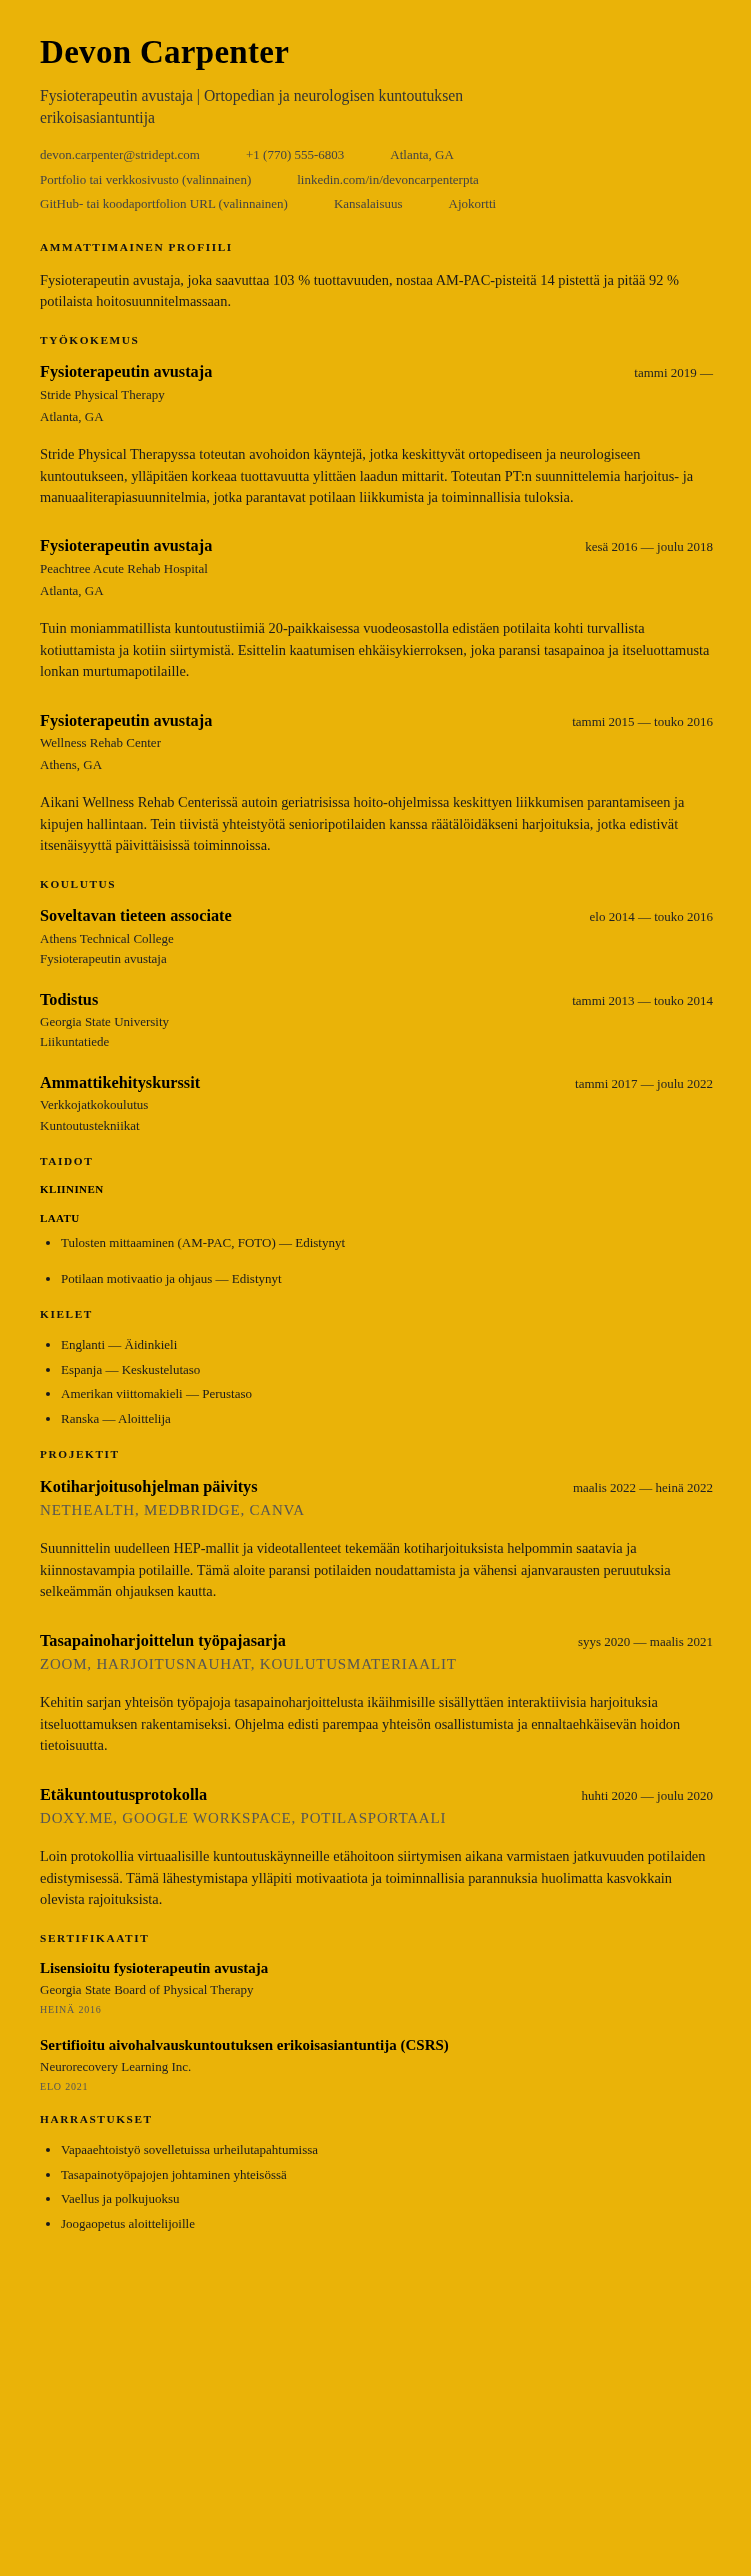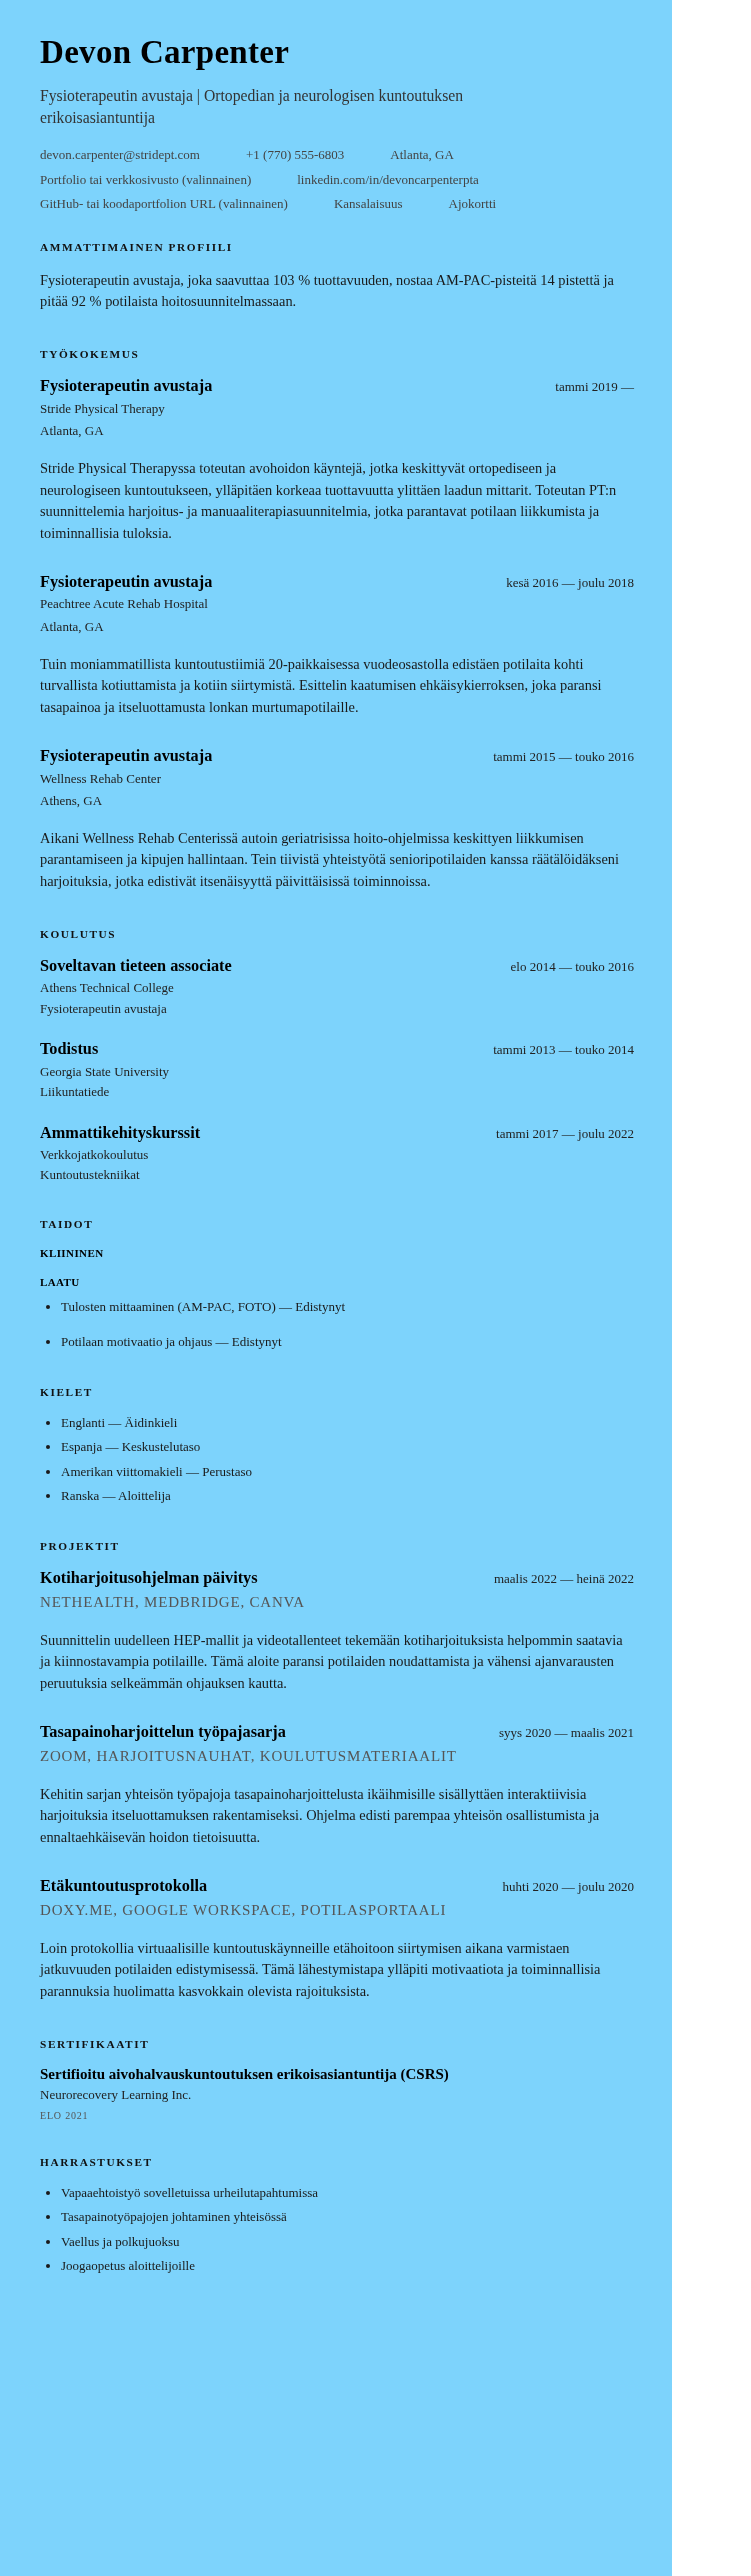--- a/index.html
+++ b/index.html
@@ -1,23 +1,23 @@
 <!DOCTYPE html>
 <html style="font-size:10px"><head>
 <meta charset="utf-8">
 <style>
   html, body { margin: 0; padding: 0; background: #ffffff; }
   .page {
-    width: 672px;
+    width: 751px;
     min-height: 2576px;
     box-sizing: border-box;
     padding: 34px 38px 44px 40px;
     font-family: "Liberation Serif", "DejaVu Serif", serif;
     color: #111111;
-    background: #7dd3fc;
+    background: #eab308;
   }
 
   
   .name {
     font-size: 33px;
     font-weight: 700;
     margin: 0 0 13.8px 0;
     letter-spacing: 0.3px;
     color: #000000;
   }
@@ -31,21 +31,21 @@
   .contact-row {
     display: flex;
     gap: 46px;
     font-size: 13px;
     color: #444444;
     margin-bottom: 8.8px;
     flex-wrap: wrap;
   }
 
   
-  section { margin-top: 35px; }
+  section { margin-top: 21px; }
   section.first { margin-top: 29px; }
   .sec-heading {
     font-size: 11.3px;
     font-weight: 700;
     letter-spacing: 1.6px;
     margin: 0 0 16.3px 0;
     color: #111111;
   }
 
   
@@ -284,20 +284,25 @@
         <span class="entry-date">huhti 2020 — joulu 2020</span>
       </div>
       <div class="tools">DOXY.ME, GOOGLE WORKSPACE, POTILASPORTAALI</div>
       <p class="para">Loin protokollia virtuaalisille kuntoutuskäynneille etähoitoon siirtymisen aikana varmistaen jatkuvuuden potilaiden edistymisessä. Tämä lähestymistapa ylläpiti motivaatiota ja toiminnallisia parannuksia huolimatta kasvokkain olevista rajoituksista.</p>
     </article>
   </section>
 
   <section>
     <h2 class="sec-heading">SERTIFIKAATIT</h2>
 
+    <article class="cert-entry">
+      <h3 class="cert-name">Lisensioitu fysioterapeutin avustaja</h3>
+      <div class="issuer">Georgia State Board of Physical Therapy</div>
+      <div class="cert-date">HEINÄ 2016</div>
+    </article>
 
     <article class="cert-entry">
       <h3 class="cert-name">Sertifioitu aivohalvauskuntoutuksen erikoisasiantuntija (CSRS)</h3>
       <div class="issuer">Neurorecovery Learning Inc.</div>
       <div class="cert-date">ELO 2021</div>
     </article>
   </section>
 
   <section>
     <h2 class="sec-heading">HARRASTUKSET</h2>

